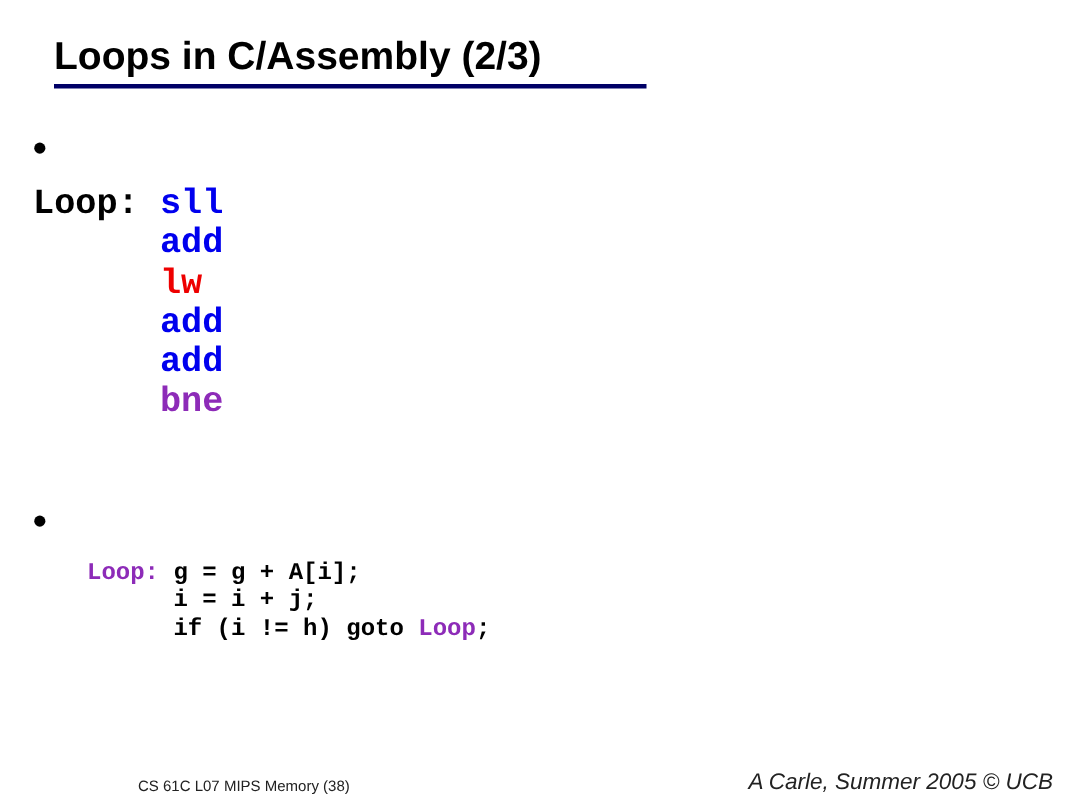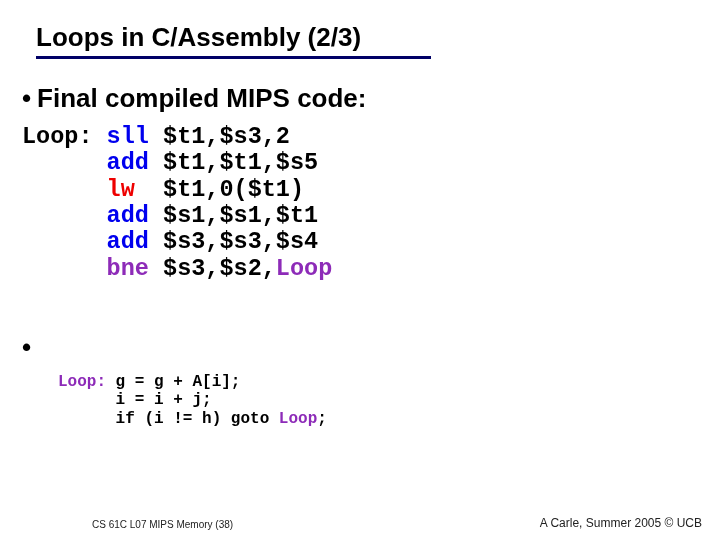--- a/index.html
+++ b/index.html
@@ -83,58 +83,51 @@
   .foot-left {
     position: absolute;
     left: 92px; bottom: 10px;
     font-size: 10px;
     color: #222;
     margin-top: 20px;
   }
   .foot-right {
     position: absolute;
     right: 18px; bottom: 10px;
-    font-size: 12px;
+    font-size: 15px;
     color: #222;
+    font-style: italic;
   }
 </style>
 </head>
 <body>
 
 <div class="title-wrap">
   <span class="title">Loops in C/Assembly (2/3)</span>
 </div>
 
 <div class="bullet-row">
   <span class="bullet-dot">•</span>
-  <span class="bullet-text">Final compiled MIPS code:</span>
 </div>
 
 <div class="code1-wrap">
   <div class="code1-col1"><span class="black">Loop:</span>
 <span> </span>
 <span> </span>
 <span> </span>
 <span> </span>
 <span> </span>
 <span> </span></div>
   <div class="code1-col2"><span class="blue"> sll </span>
 <span class="blue"> add </span>
 <span class="red"> lw  </span>
 <span class="blue"> add </span>
 <span class="blue"> add </span>
 <span class="purple"> bne </span>
 <span> </span></div>
-  <div class="code1-col3"><span class="black">$t1,$s3,2   </span>
-<span class="black">$t1,$t1,$s5 </span>
-<span class="black">$t1,0($t1)  </span>
-<span class="black">$s1,$s1,$t1 </span>
-<span class="black">$s3,$s3,$s4 </span>
-<span class="black">$s3,$s2,</span><span class="purple">Loop</span>
-<span> </span></div>
 </div>
 
 <div class="bullet-row second">
   <span class="bullet-dot">•</span>
 </div>
 
 <div class="code2-wrap"><span class="purple">Loop:</span><span class="black"> g = g + A[i];</span>
 <span class="black">      i = i + j;</span>
 <span class="black">      if (i != h) goto </span><span class="purple">Loop</span><span class="black">;</span></div>
 

